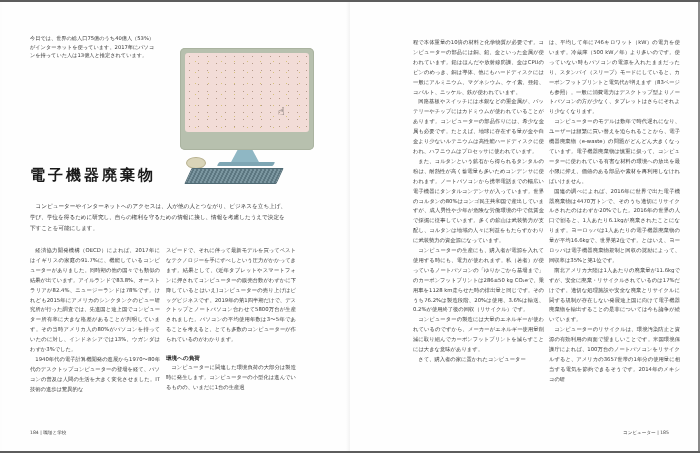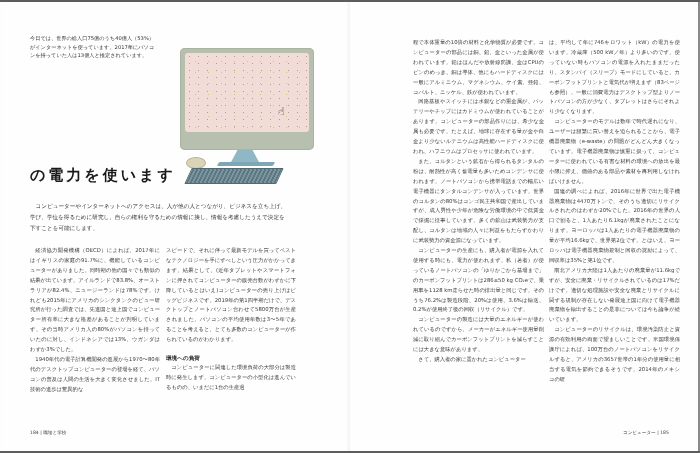--- a/index.html
+++ b/index.html
@@ -83,21 +83,21 @@
         <div class="screen">
           <span class="cursor">☝</span>
         </div>
       </div>
       <div class="stand"></div>
       <div class="stand-base"></div>
       <div class="mouse"></div>
       <div class="keyboard"></div>
     </div>
 
-    <div class="chapter-title">の電力を使います</div>
+    <div class="chapter-title">電子機器廃棄物</div>
     <div class="lead">コンピューターやインターネットへのアクセスは、人が他の人とつながり、ビジネスを立ち上げ、学び、学位を得るために研究し、自らの権利を守るための情報に接し、情報を考慮したうえで決定を下すことを可能にします。</div>
 
     <div class="col" style="left:28px; top:244px; width:130px;">
       <p>経済協力開発機構（OECD）によれば、2017年にはイギリスの家庭の91.7%に、機能しているコンピューターがありました。同時期の他の国々でも類似の結果が出ています。アイルランドで83.8%、オーストラリアが82.4%、ニュージーランドは78%です。けれども2015年にアメリカのシンクタンクのピュー研究所が行った調査では、先進国と途上国でコンピューター所有率に大きな格差があることが判明しています。その当時アメリカ人の80%がパソコンを持っていたのに対し、インドネシアでは13%、ウガンダはわずか3%でした。</p>
       <p>1940年代の電子計算機開発の進展から1970〜80年代のデスクトップコンピューターの登場を経て、パソコンの普及は人間の生活を大きく変化させました。IT技術の進歩は驚異的な</p>
     </div>
 
     <div class="col" style="left:164px; top:244px; width:130px;">
       <p style="text-indent:0">スピードで、それに伴って最新モデルを買ってベストなテクノロジーを手にすべしという圧力がかかってきます。結果として、(近年タブレットやスマートフォンに押されてコンピューターの販売台数がわずかに下降しているとはいえ)コンピューターの売り上げはビッグビジネスです。2019年の第1四半期だけで、デスクトップとノートパソコン合わせて5800万台が生産されました。パソコンの平均使用年数は3〜5年であることを考えると、とても多数のコンピューターが作られているのがわかります。</p>
       <h3>環境への負荷</h3>

